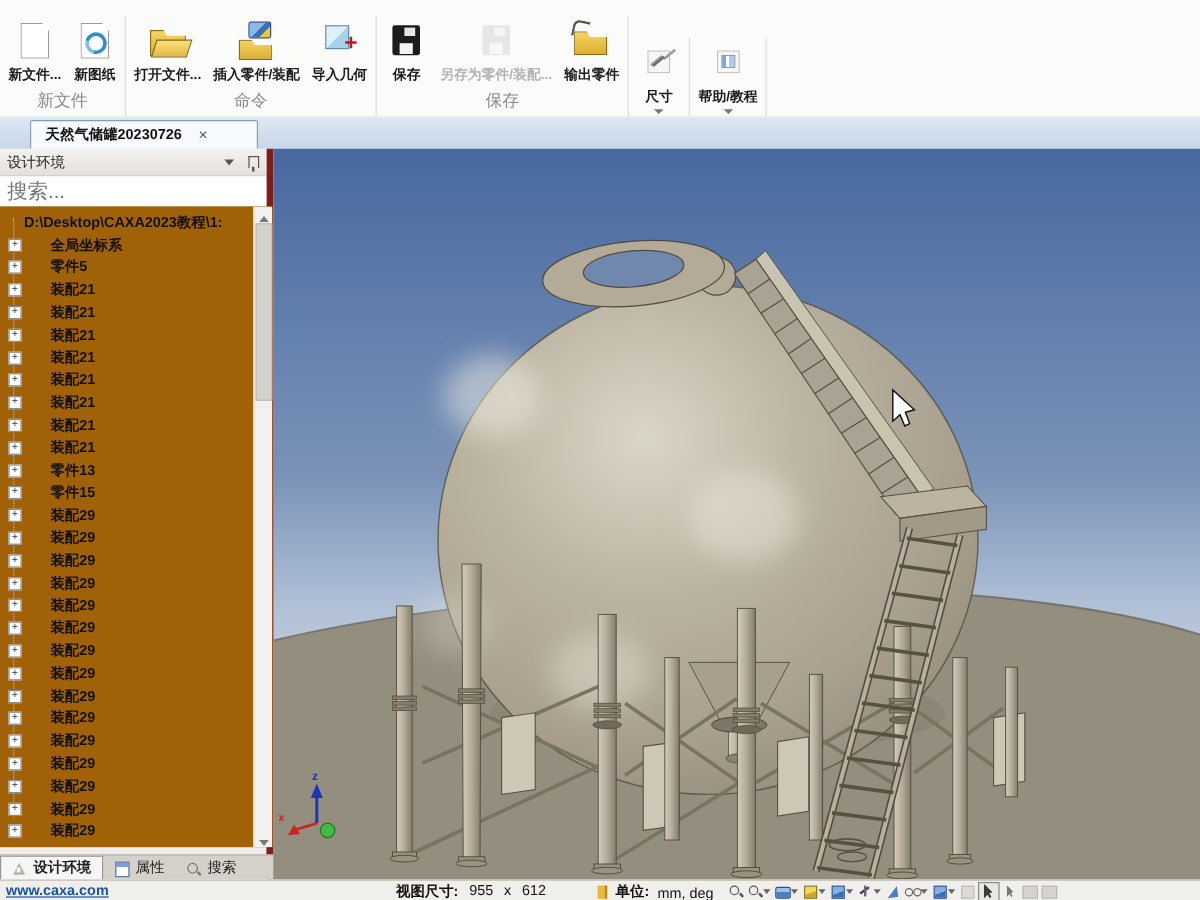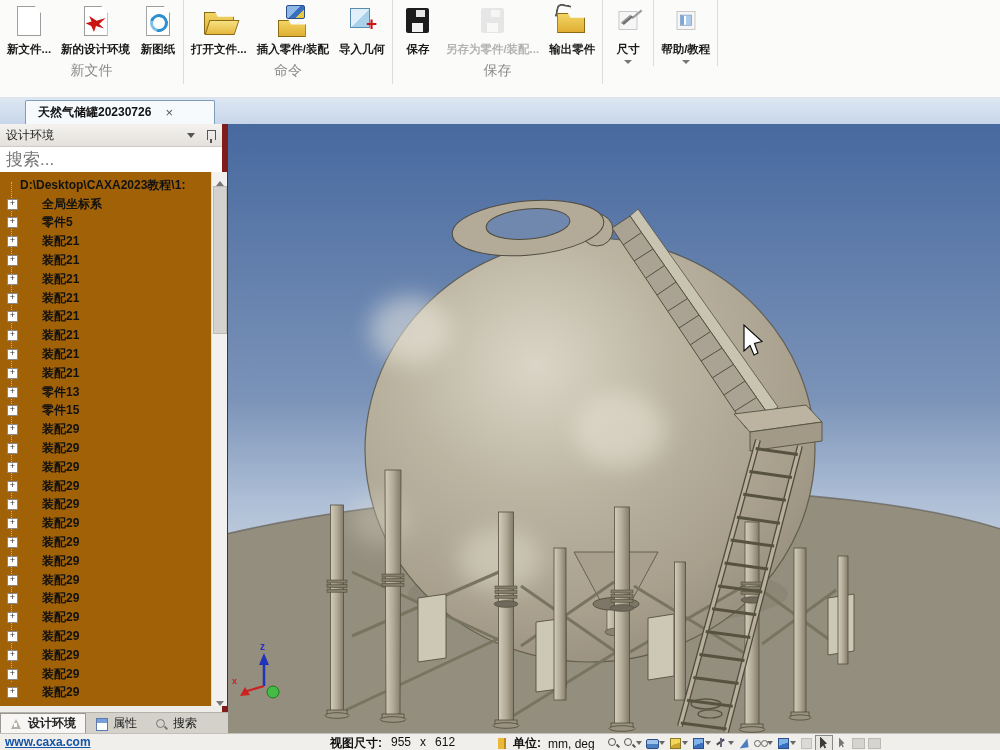--- a/index.html
+++ b/index.html
@@ -1,21 +1,21 @@
 <!DOCTYPE html>
 <html><head>
 <meta charset="utf-8">
 <style>
   html,body{margin:0;padding:0;}
   body{width:1000px;height:750px;position:relative;overflow:hidden;
        font-family:"Liberation Sans","DejaVu Sans",sans-serif;background:#fff;
        -webkit-font-smoothing:antialiased;}
   
   .toolbar{position:absolute;left:0;top:0;width:1000px;height:97px;background:#fbfbfa;
-           display:flex;align-items:flex-start;border-bottom:1px solid #dfe4ea;}
+           display:flex;align-items:flex-end;border-bottom:1px solid #dfe4ea;}
   .tgroup{display:flex;flex-direction:column;border-right:1px solid #dcdcdc;padding:2px 2px 0 2px;}
   .tbtns{display:flex;flex:1;align-items:flex-start;}
   .tbtn{display:flex;flex-direction:column;align-items:center;padding:2px 5px;cursor:default;}
   .tbtn .ticon{width:36px;height:36px;position:relative;display:block;}
   .tbtn .tlabel{font-size:11.5px;font-weight:bold;color:#1a1a1a;white-space:nowrap;margin-top:2px;}
   .tbtn.disabled .tlabel{color:#b3b3b3;}
   .tbtn.disabled .ticon{opacity:.4;filter:grayscale(1);}
   .glabel{text-align:center;font-size:14px;color:#8a8a8a;padding:3px 0 4px 0;}
   .caret{width:0;height:0;border-left:4px solid transparent;border-right:4px solid transparent;
          border-top:4px solid #777;margin-top:3px;}
@@ -170,25 +170,20 @@
 <div class="toolbar">
   <div class="tgroup">
     <div class="tbtns">
 
         <div class="tbtn">
           <span class="ticon i-new-file"></span>
           <span class="tlabel">新文件...</span>
 
         </div>
 
-        <div class="tbtn">
-          <span class="ticon i-new-env"></span>
-          <span class="tlabel">新的设计环境</span>
-
-        </div>
 
 
         <div class="tbtn">
           <span class="ticon i-new-drawing"></span>
           <span class="tlabel">新图纸</span>
 
         </div>
       </div>
     <div class="glabel">新文件</div>
   </div>

